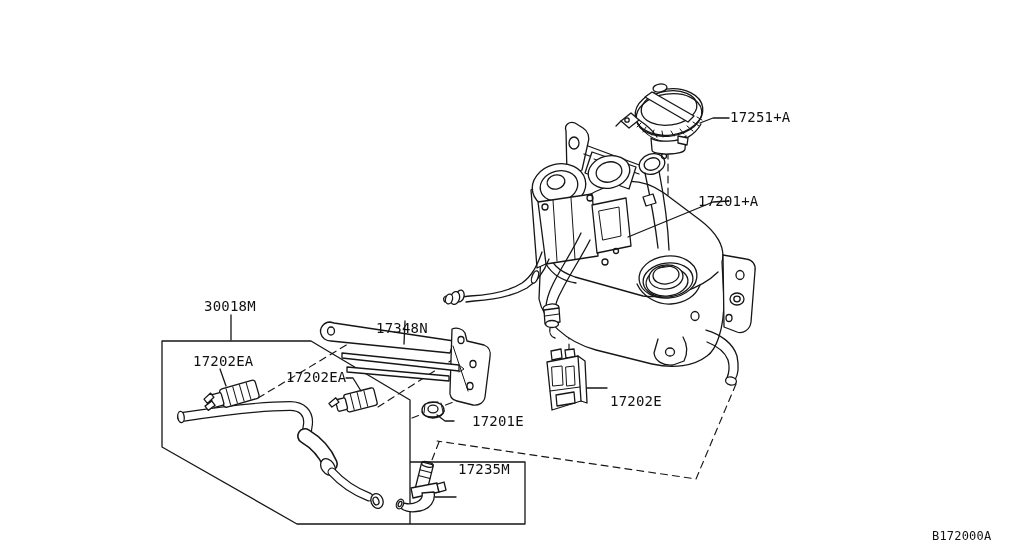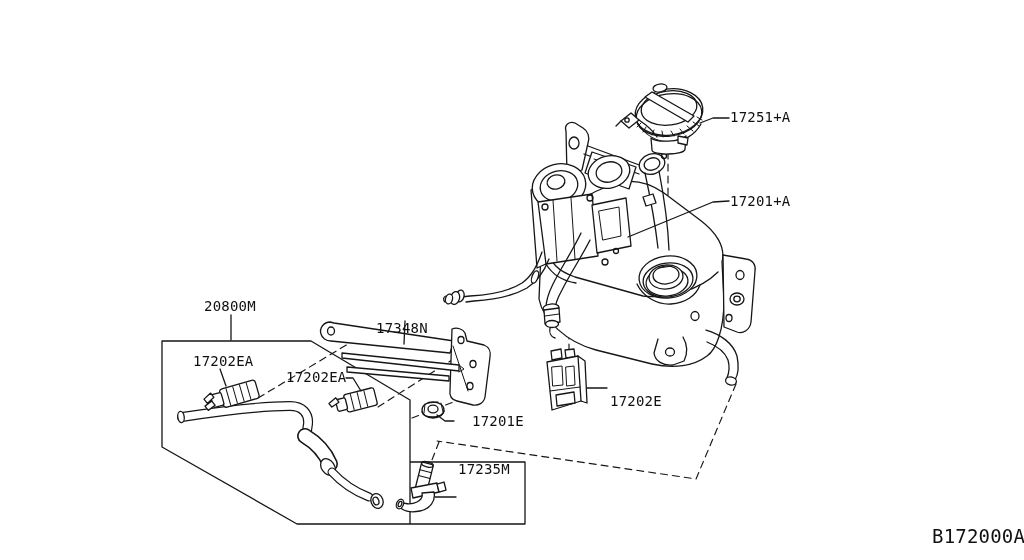--- a/index.html
+++ b/index.html
@@ -10,21 +10,21 @@
   #art .w{fill:#ffffff;}
   #art .thin{stroke-width:1;}
   #art .dash{stroke-dasharray:7 5;stroke-width:1.15;}
   #art .hb{stroke-width:10;}   
   #art .hw{stroke:#fff;stroke-width:7.6;}
   #art .sb{stroke-width:16;}   
   #art .sw{stroke:#fff;stroke-width:12.8;}
   #art .tb{stroke-width:9;}    
   #art .tw{stroke:#fff;stroke-width:6.6;}
   .lbl{position:absolute;font-size:14px;line-height:15px;color:#111;white-space:nowrap;letter-spacing:.2px;}
-  .code{font-size:19px;}
+  .code{font-size:12px;}
 </style>
 </head>
 <body>
 
 <div class="stage">
 
 <svg id="art" width="1024" height="560" viewBox="0 0 1024 560">
 
   <path d="M162,341 H311 L410,400 V524 M410,462 H525 V524 H297 L162,447 V341"></path>
 
@@ -203,22 +203,22 @@
     <path d="M405,321 L404,344"></path>
     <path d="M220,369 L226,386"></path>
     <path d="M346,378 L353,378 L361,391"></path>
     <path d="M587,388 L607,388"></path>
     <path d="M437,415 L445,421 L454,421"></path>
     <path d="M435,497 L456,497"></path>
   </g>
 </svg>
 
   <div class="lbl" style="left:730px;top:110px">17251+A</div>
-  <div class="lbl" style="left:730px;top:194px">17201+A</div>
-  <div class="lbl" style="left:204px;top:299px">20800M</div>
+  <div class="lbl" style="left:698px;top:194px">17201+A</div>
+  <div class="lbl" style="left:204px;top:299px">30018M</div>
   <div class="lbl" style="left:376px;top:321px">17348N</div>
   <div class="lbl" style="left:193px;top:354px">17202EA</div>
   <div class="lbl" style="left:286px;top:370px">17202EA</div>
   <div class="lbl" style="left:610px;top:394px">17202E</div>
   <div class="lbl" style="left:472px;top:414px">17201E</div>
   <div class="lbl" style="left:458px;top:462px">17235M</div>
   <div class="lbl code" style="left:932px;top:529px">B172000A</div>
 </div>
 
 </body></html>

